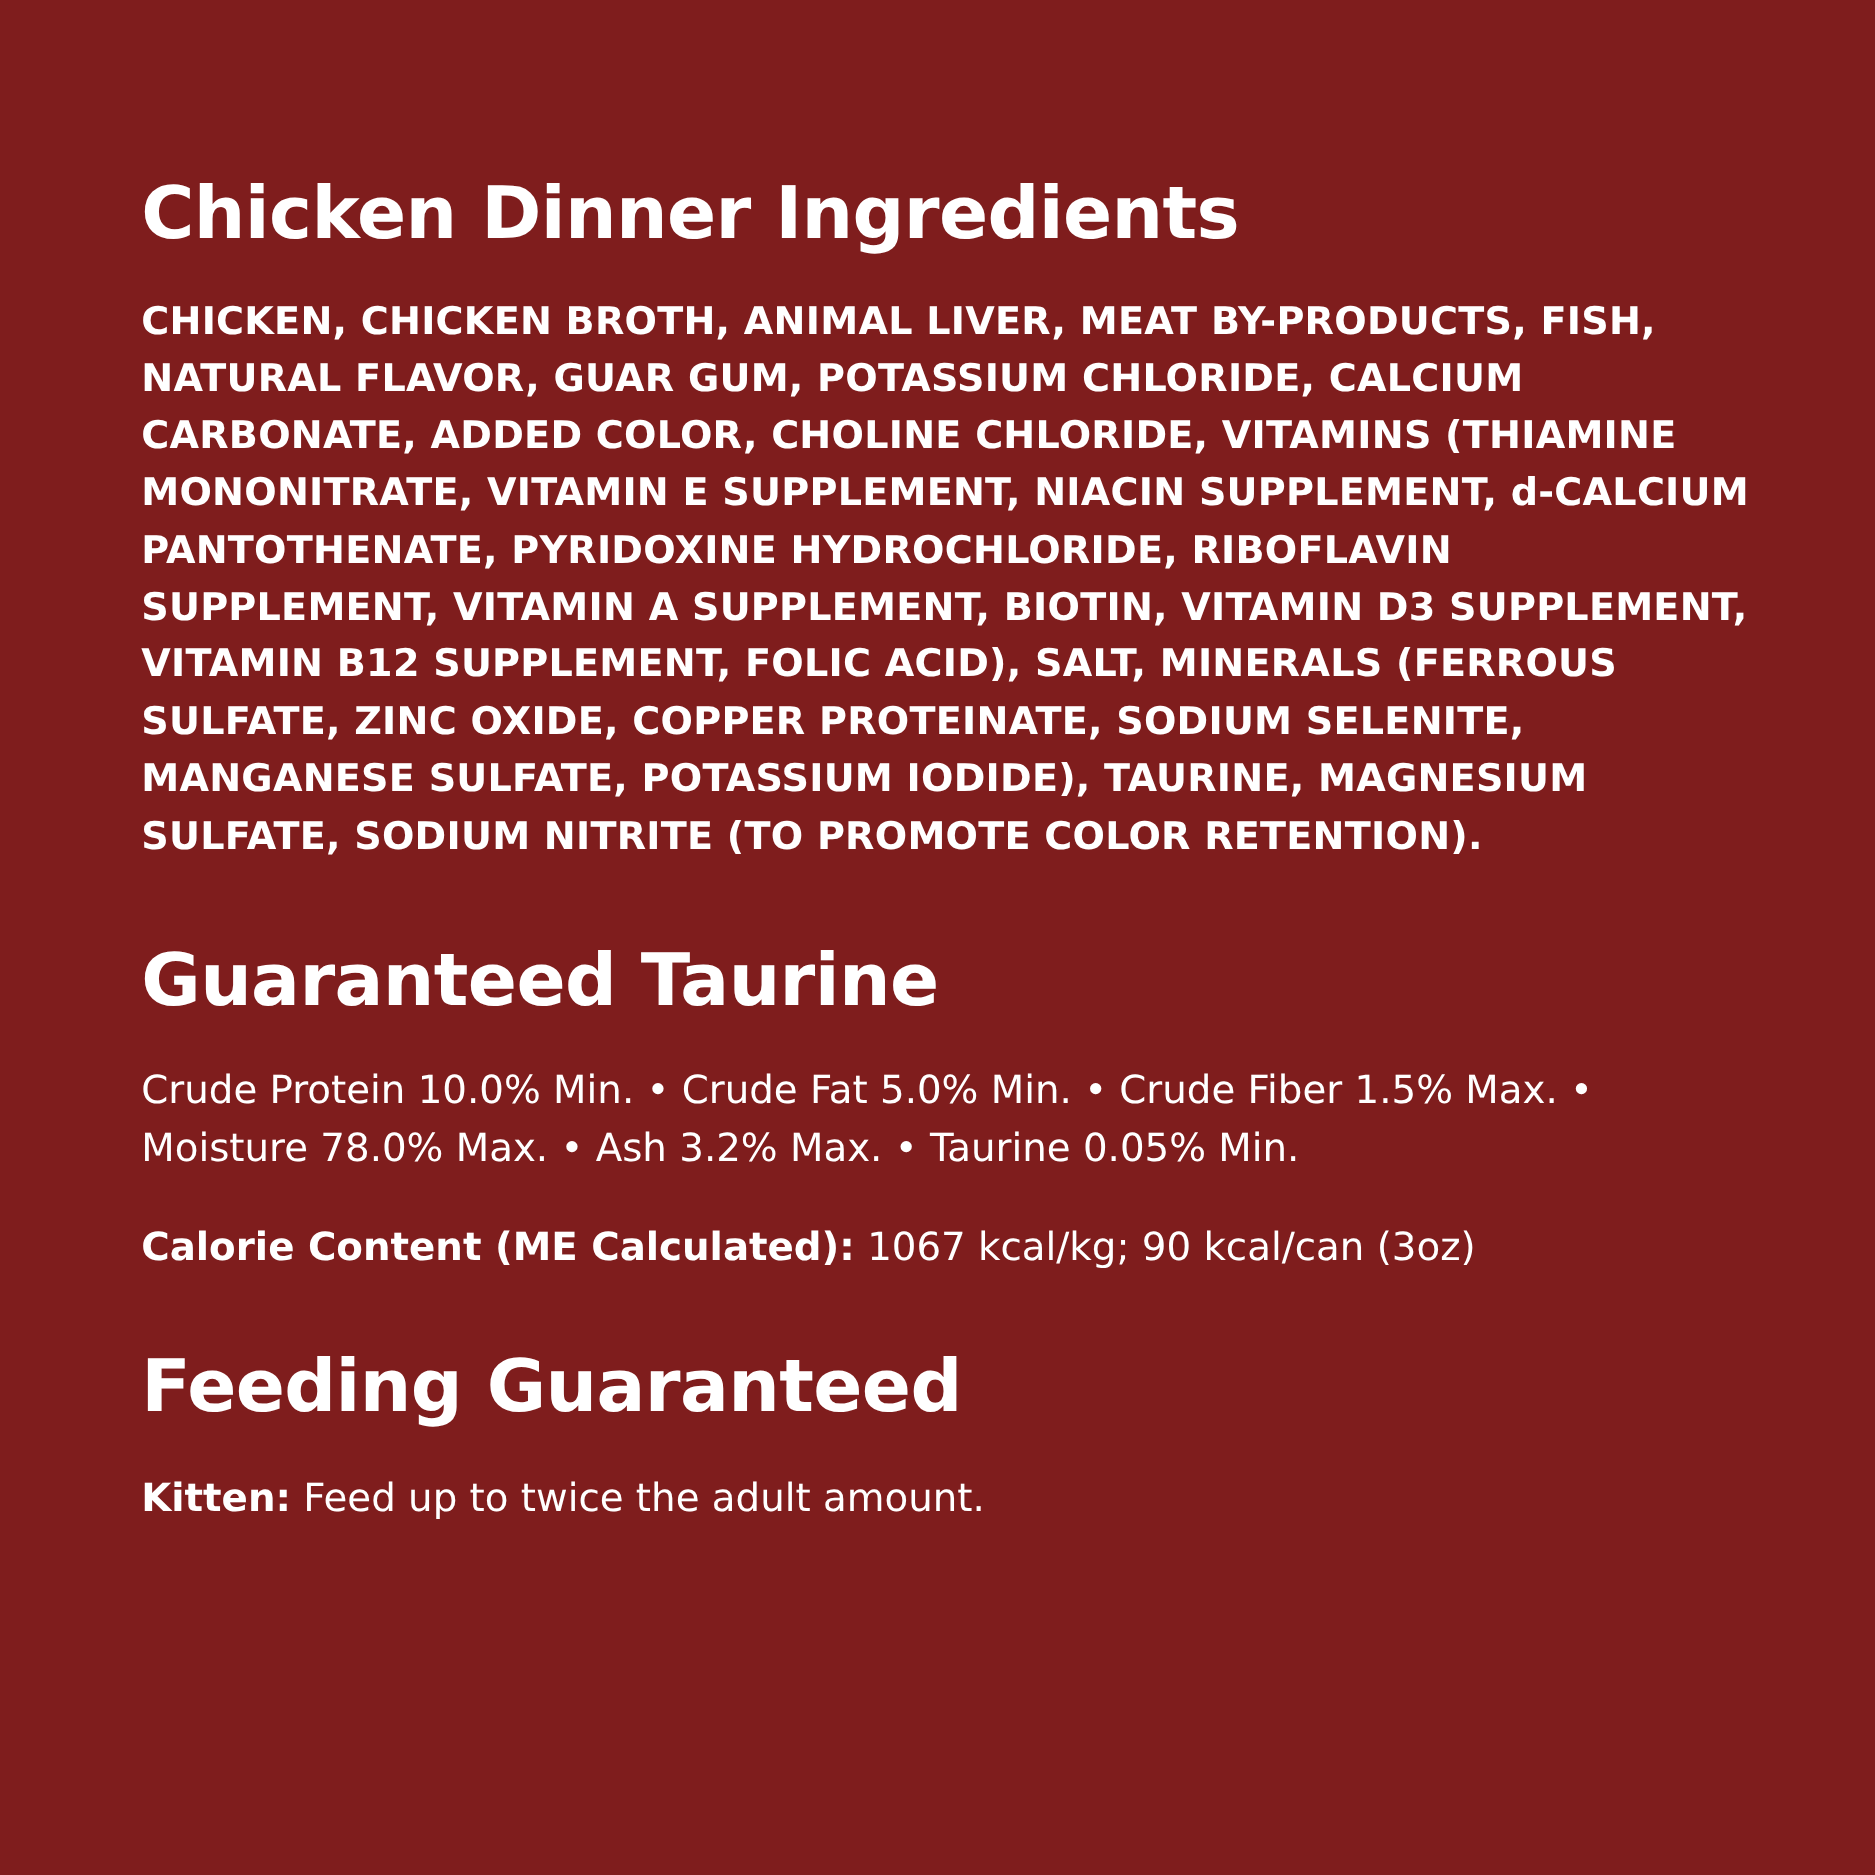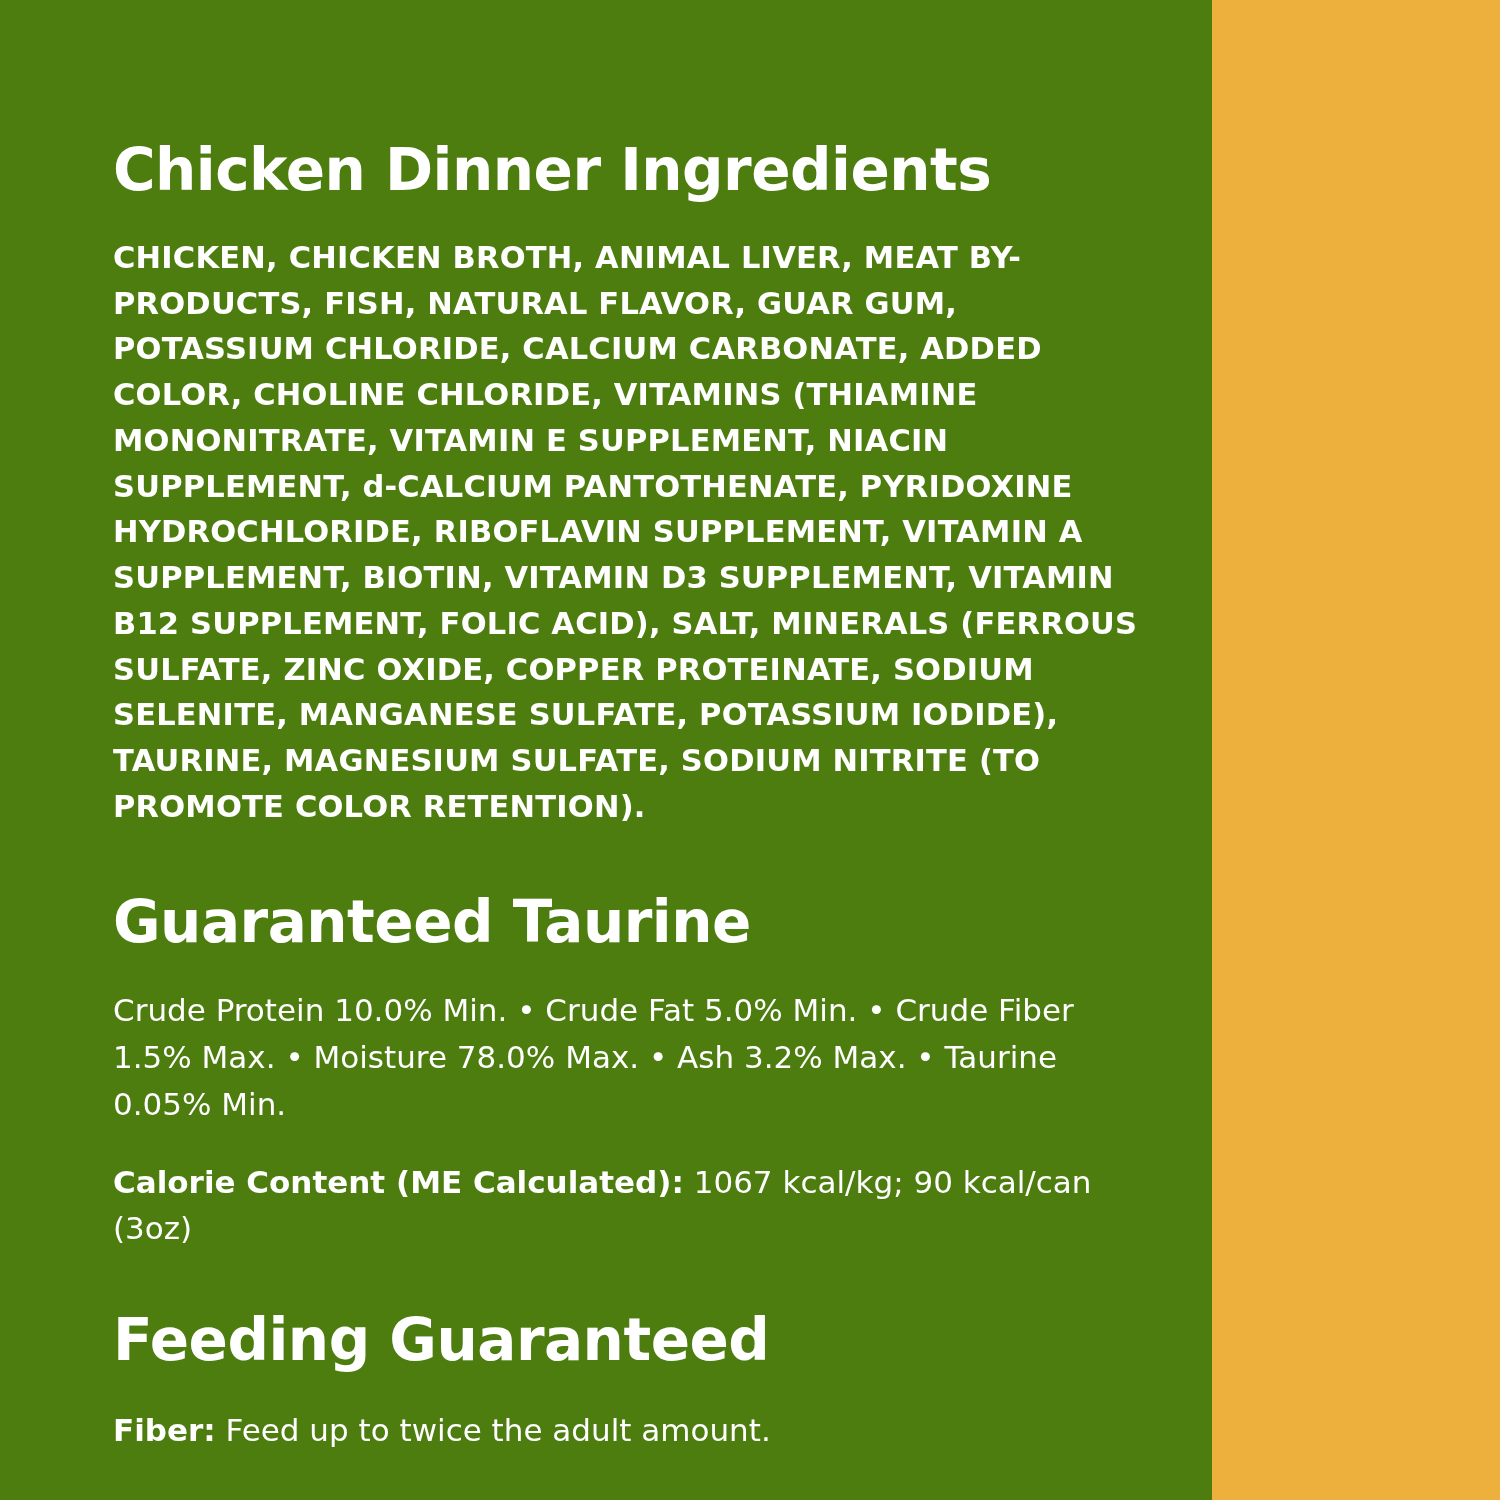--- a/index.html
+++ b/index.html
@@ -8,23 +8,23 @@
   }
   body {
     width: 1500px;
     height: 1500px;
     background: #eeb03c;
     font-family: "DejaVu Sans", sans-serif;
     overflow: hidden;
   }
   .page {
     position: relative;
-    width: 1212px;
+    width: 1500px;
     height: 1500px;
-    background: #4d7c0f;
+    background: #7f1d1d;
     box-sizing: border-box;
     padding: 140px 52px 0 113px;
   }
   .section {
     margin: 0;
   }
   h1.heading {
     font-family: "DejaVu Sans", sans-serif;
     font-weight: bold;
     color: #ffffff;
@@ -88,18 +88,18 @@
     <p class="ga-body">Crude Protein 10.0% Min. • Crude Fat 5.0% Min. • Crude Fiber 1.5% Max. • Moisture 78.0% Max. • Ash 3.2% Max. • Taurine 0.05% Min.</p>
     <p class="calorie-line">
       <b>Calorie Content (ME Calculated):</b>
       <span>1067 kcal/kg; 90 kcal/can (3oz)</span>
     </p>
   </div>
 
   <div class="section feeding-block">
     <h1 class="heading">Feeding Guaranteed</h1>
     <p class="feed-line">
-      <b>Fiber:</b>
+      <b>Kitten:</b>
       <span>Feed up to twice the adult amount.</span>
     </p>
   </div>
 
 </div>
 
 </body></html>

